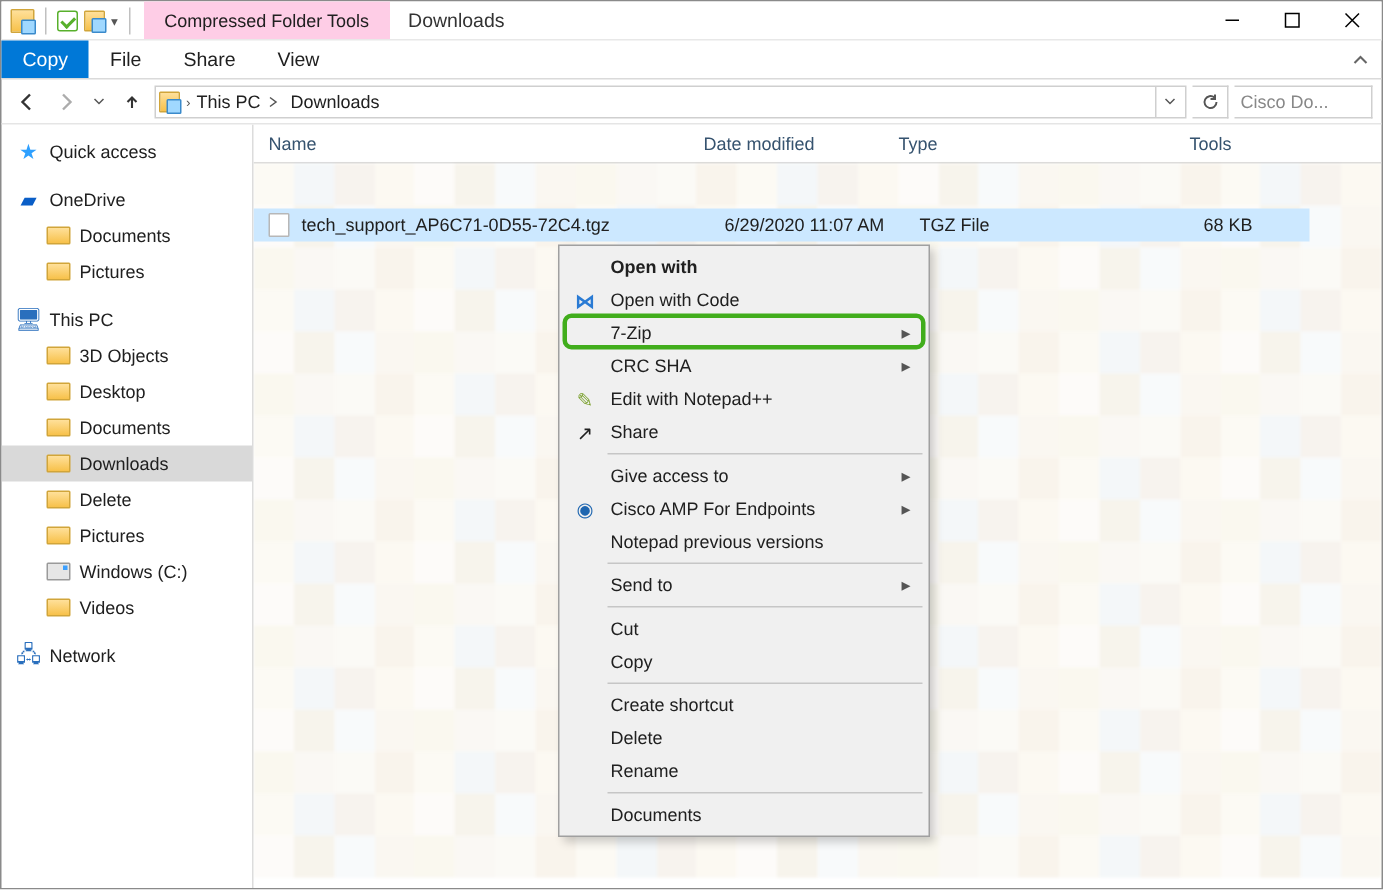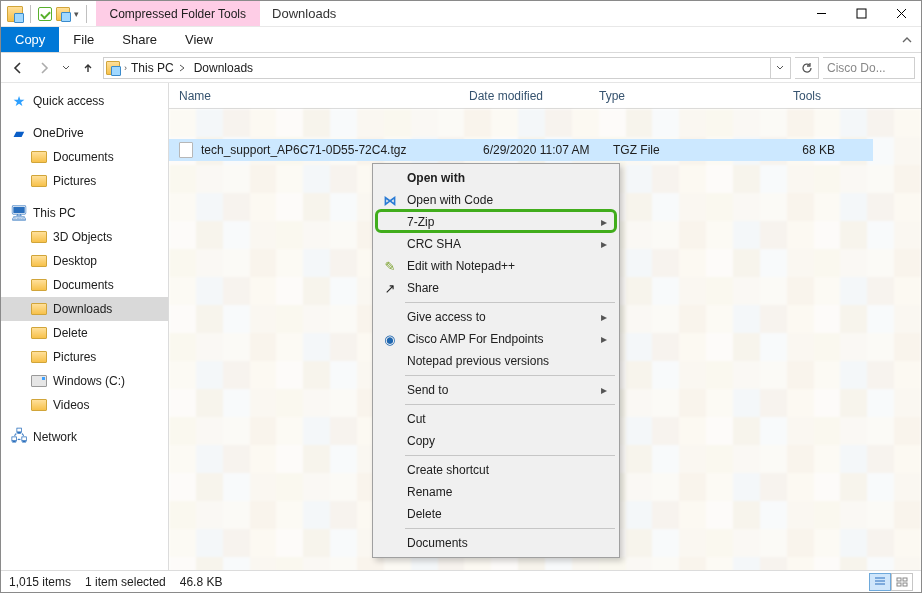--- a/index.html
+++ b/index.html
@@ -828,48 +828,28 @@
               <span>Cut</span>
             </div>
             <div class="mi">
               <span>Copy</span>
             </div>
             <div class="msep"></div>
             <div class="mi">
               <span>Create shortcut</span>
             </div>
             <div class="mi">
+              <span>Delete</span>
+            </div>
+            <div class="mi">
               <span>Rename</span>
-            </div>
-            <div class="mi">
-              <span>Delete</span>
             </div>
             <div class="msep"></div>
             <div class="mi">
               <span>Documents</span>
             </div>
           </div>
       </div>
     </div>
   </div>
 
-  <div class="status">
-    <span>1,015 items</span>
-    <span>1 item selected</span>
-    <span>46.8 KB</span>
-    <div class="views">
-      <div class="vw active">
-          <svg width="12" height="10" viewBox="0 0 12 10">
-            <path d="M1 1h10M1 4h10M1 7h10" stroke="#2a6fbd"></path>
-          </svg>
-        </div>
-      <div class="vw">
-          <svg width="12" height="10" viewBox="0 0 12 10">
-            <rect x="1" y="1" width="4" height="3" fill="none" stroke="#888"></rect>
-            <rect x="7" y="1" width="4" height="3" fill="none" stroke="#888"></rect>
-            <rect x="1" y="6" width="4" height="3" fill="none" stroke="#888"></rect>
-            <rect x="7" y="6" width="4" height="3" fill="none" stroke="#888"></rect>
-          </svg>
-        </div>
-    </div>
-  </div>
 
 </div>
 
 </body></html>

